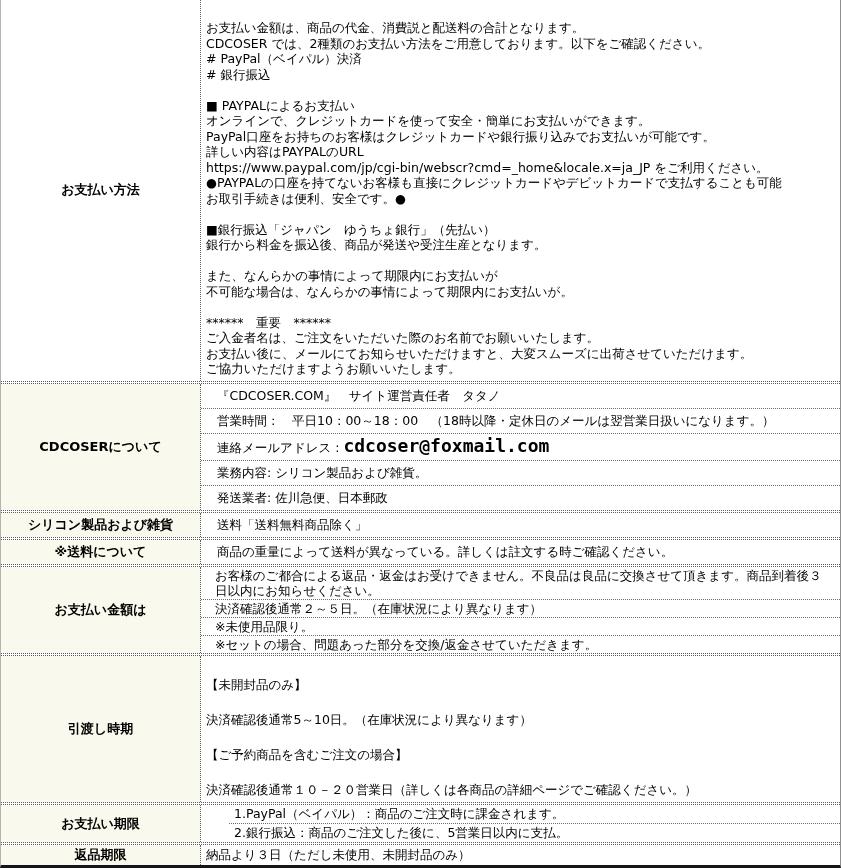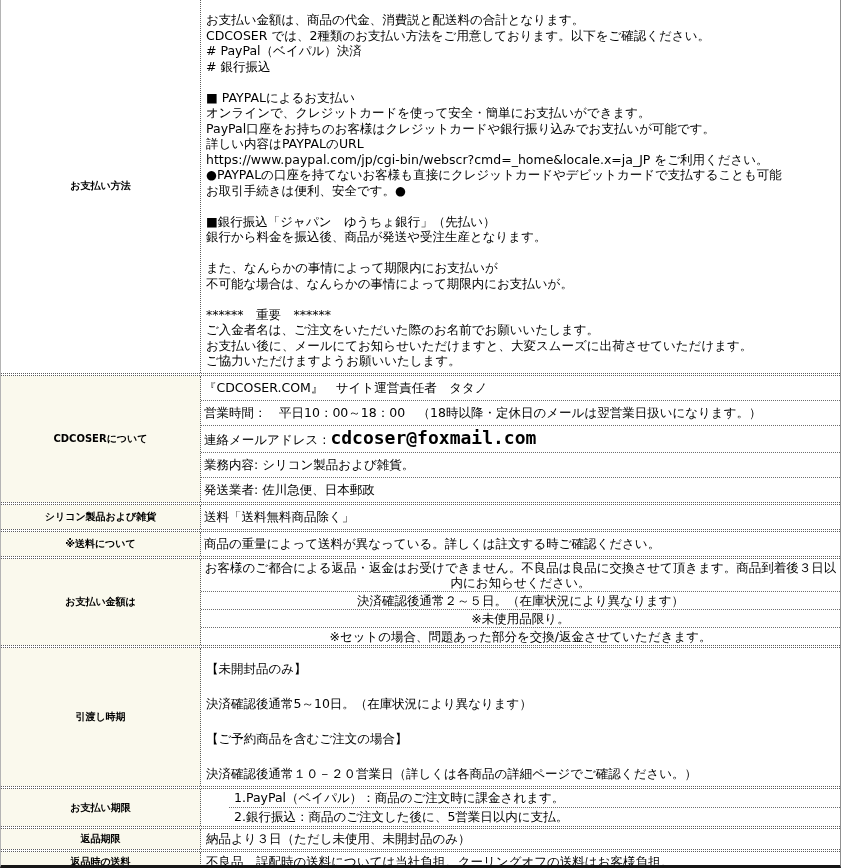--- a/index.html
+++ b/index.html
@@ -19,34 +19,34 @@
   .sep {
     flex:0 0 auto; height:3px; box-sizing:border-box;
     border-top:1px dotted #5d5d5d; border-bottom:1px dotted #5d5d5d;
     background:#fff;
   }
   .label-cell {
     flex:0 0 200px; box-sizing:border-box;
     border-right:1px dotted #5d5d5d;
     background:#faf9ed;
     display:flex; align-items:center; justify-content:center;
-    text-align:right; font-weight:bold; font-size:10px; line-height:16px;
+    text-align:right; font-weight:bold; font-size:13px; line-height:16px;
     padding:2px 4px;
   }
   .row[data-row="payment-method"] .label-cell { background:#ffffff; }
   .content-cell { flex:1 1 auto; min-width:0; display:flex; flex-direction:column; }
   
-  .lines { padding:12px 6px 4px 5px; }
+  .lines { padding:20px 6px 4px 5px; }
   .line { line-height:15.5px; white-space:pre-wrap; }
   .line:empty::before { content:"\00a0"; }
   .row[data-row="delivery-time"] .line { line-height:17.5px; }
   
-  .sub { padding:4px 3px; line-height:16px; white-space:pre-wrap; }
+  .sub { padding:4px 16px; line-height:16px; white-space:pre-wrap; }
   .sub + .sub { border-top:1px dotted #6e6e6e; }
-  .row[data-row="defective-items"] .sub { padding:1px 1px; line-height:15px;text-align:center; }
+  .row[data-row="defective-items"] .sub { padding:1px 14px; line-height:15px; }
   .row[data-row="payment-deadline"] .sub { padding:1px 5px; line-height:16px;margin-left:28px; }
   .row[data-row="return-deadline"] .sub,
   .row[data-row="return-shipping"] .sub { padding:2px 5px; }
   .bold-part { font-weight:bold; font-family:"DejaVu Sans Mono","Liberation Mono",monospace; font-size:18px; }
 </style>
 </head>
 <body>
 
 <div class="policy-table" id="policy-table">
     <div class="row" data-row="payment-method">

